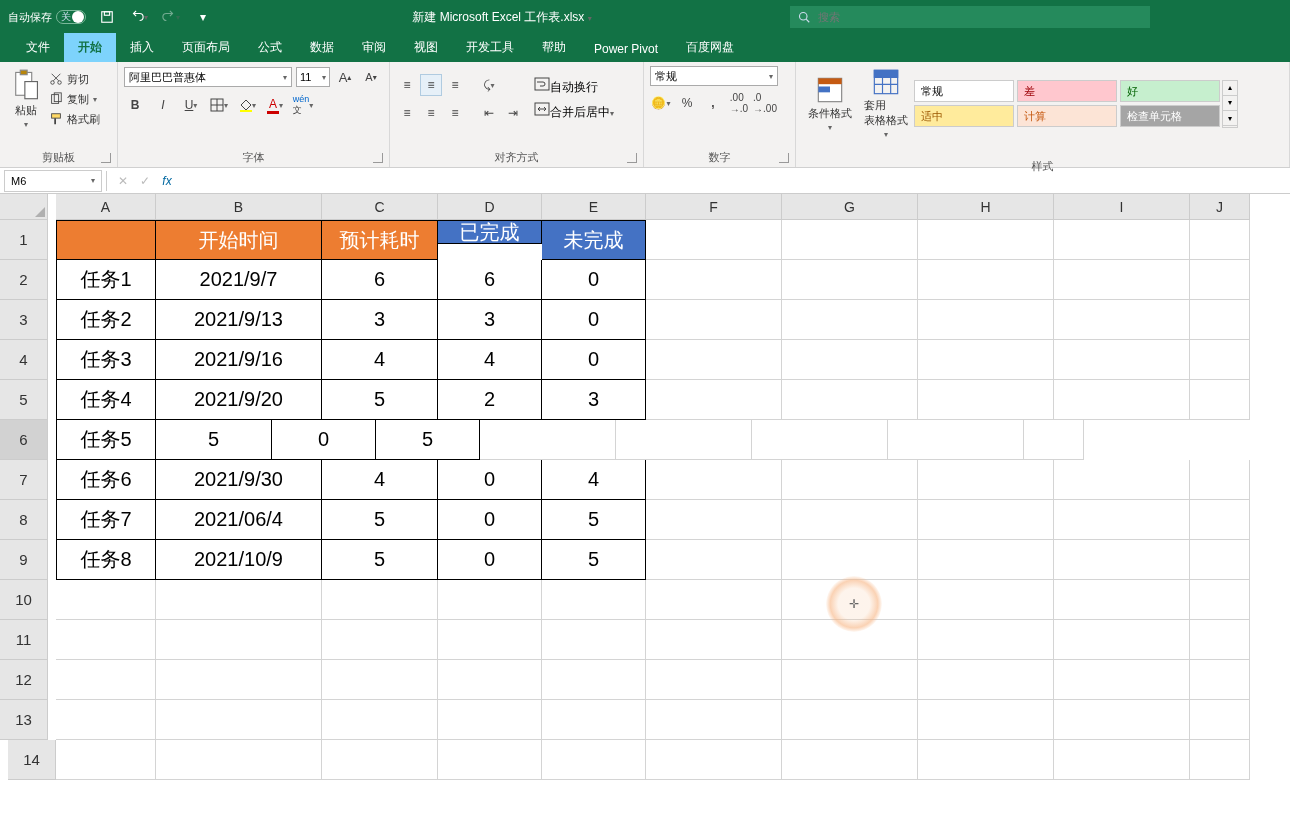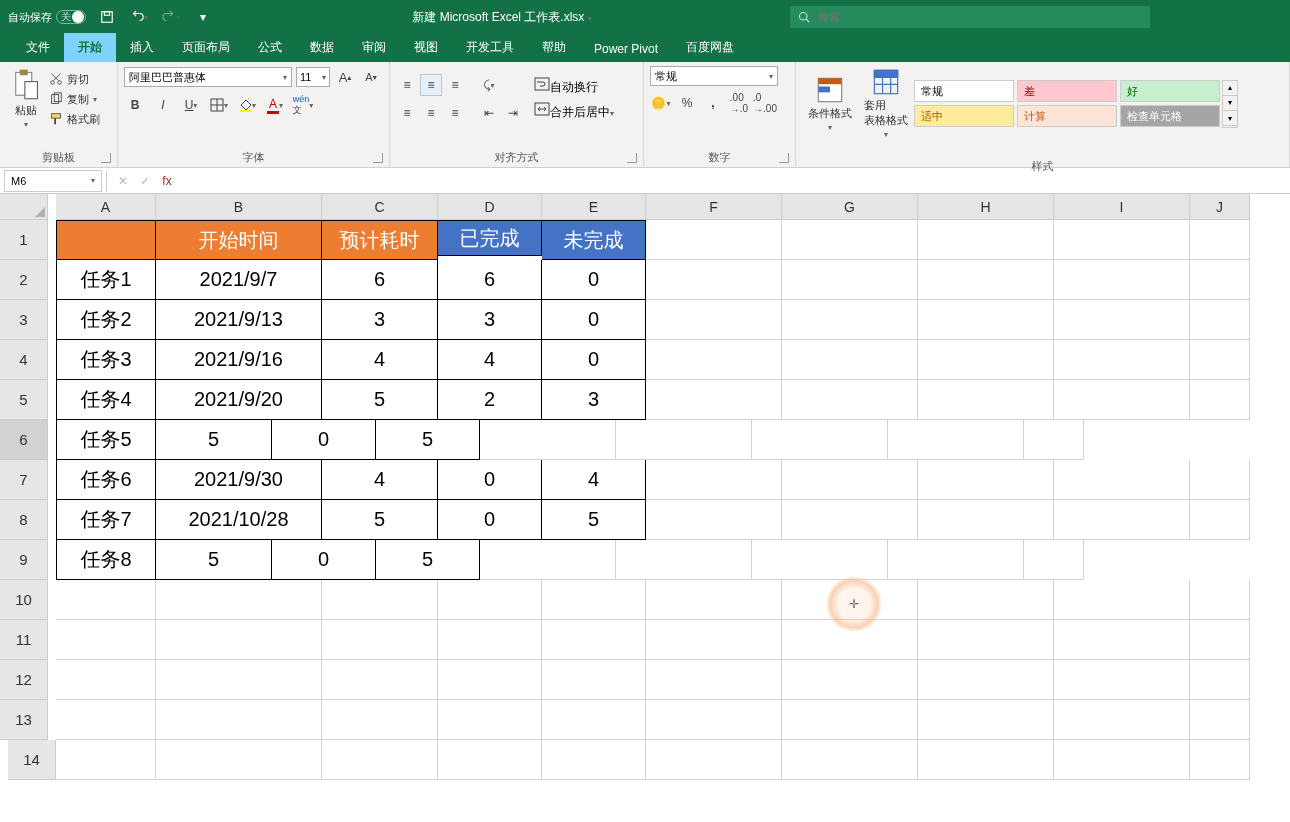--- a/index.html
+++ b/index.html
@@ -49,21 +49,21 @@
 .stbox.calc { background:#fce4d6; color:#c65911; }
 .stbox.check { background:#a5a5a5; color:#fff; }
 .stscroll { width:16px; display:flex; flex-direction:column; border:1px solid #ccc; }
 .stscroll div { flex:1; display:flex; align-items:center; justify-content:center; font-size:8px; border-bottom:1px solid #ccc; cursor:pointer; }
 
 
 .fbar { height:26px; border-bottom:1px solid #ccc; display:flex; align-items:center; background:#fff; }
 .namebox { width:98px; height:22px; border:1px solid #ccc; margin:0 4px; padding:0 6px; display:flex; align-items:center; justify-content:space-between; font-size:11px; }
 .fbtns { display:flex; gap:2px; padding:0 6px; color:#bbb; }
 .fbtns span { width:20px; text-align:center; cursor:pointer; }
-.fx { color:#b91c1c; }
+.fx { font-style:italic; color:#0369a1; }
 .finput { flex:1; padding:0 6px; font-size:11px; }
 
 
 .sheet { display:flex; }
 .corner { width:48px; height:26px; background:#e6e6e6; border-right:1px solid #ccc; border-bottom:1px solid #ccc; position:relative; }
 .corner::after { content:""; position:absolute; right:2px; bottom:2px; width:0; height:0; border-right:10px solid #b0b0b0; border-top:10px solid transparent; }
 .colheads { display:flex; }
 .ch { height:26px; background:#e6e6e6; border-right:1px solid #ccc; border-bottom:1px solid #ccc; display:flex; align-items:center; justify-content:center; font-size:14px; color:#333; }
 .rowheads { display:flex; flex-direction:column; }
 .rh { width:48px; background:#e6e6e6; border-right:1px solid #ccc; border-bottom:1px solid #ccc; display:flex; align-items:center; justify-content:center; font-size:15px; color:#333; }
@@ -370,21 +370,21 @@
         <div class="ch" style="width: 136px;">G</div>
         <div class="ch" style="width: 136px;">H</div>
         <div class="ch" style="width: 136px;">I</div>
         <div class="ch" style="width: 60px;">J</div>
       </div>
     <div class="cells" id="cells">
         <div class="cellrow">
           <div class="cell hd1" style="width: 100px; height: 40px; border-left: 1px solid rgb(0, 0, 0); border-top: 1px solid rgb(0, 0, 0);"></div>
           <div class="cell hd1" style="width: 166px; height: 40px; border-top: 1px solid rgb(0, 0, 0);">开始时间</div>
           <div class="cell hd1" style="width: 116px; height: 40px; border-top: 1px solid rgb(0, 0, 0);">预计耗时</div>
-          <div class="cell hd2" style="width: 104px; height: 36px; border-top: 1px solid rgb(0, 0, 0);">已完成</div>
+          <div class="cell hd2" style="width: 104px; height: 24px; border-top: 1px solid rgb(0, 0, 0);">已完成</div>
           <div class="cell hd2" style="width: 104px; height: 40px; border-top: 1px solid rgb(0, 0, 0);">未完成</div>
           <div class="cell" style="width: 136px; height: 40px;"></div>
           <div class="cell" style="width: 136px; height: 40px;"></div>
           <div class="cell" style="width: 136px; height: 40px;"></div>
           <div class="cell" style="width: 136px; height: 40px;"></div>
           <div class="cell" style="width: 60px; height: 40px;"></div>
         </div>
         <div class="cellrow">
           <div class="cell b" style="width: 100px; height: 40px; border-left: 1px solid rgb(0, 0, 0);">任务1</div>
           <div class="cell b" style="width: 166px; height: 40px;">2021/9/7</div>
@@ -451,32 +451,33 @@
           <div class="cell b" style="width: 104px; height: 40px;">0</div>
           <div class="cell b" style="width: 104px; height: 40px;">4</div>
           <div class="cell" style="width: 136px; height: 40px;"></div>
           <div class="cell" style="width: 136px; height: 40px;"></div>
           <div class="cell" style="width: 136px; height: 40px;"></div>
           <div class="cell" style="width: 136px; height: 40px;"></div>
           <div class="cell" style="width: 60px; height: 40px;"></div>
         </div>
         <div class="cellrow">
           <div class="cell b" style="width: 100px; height: 40px; border-left: 1px solid rgb(0, 0, 0);">任务7</div>
-          <div class="cell b" style="width: 166px; height: 40px;">2021/10/28</div>
+          <div class="cell b" style="width: 166px; height: 40px;">2021/06/4</div>
           <div class="cell b" style="width: 116px; height: 40px;">5</div>
           <div class="cell b" style="width: 104px; height: 40px;">0</div>
           <div class="cell b" style="width: 104px; height: 40px;">5</div>
           <div class="cell" style="width: 136px; height: 40px;"></div>
           <div class="cell" style="width: 136px; height: 40px;"></div>
           <div class="cell" style="width: 136px; height: 40px;"></div>
           <div class="cell" style="width: 136px; height: 40px;"></div>
           <div class="cell" style="width: 60px; height: 40px;"></div>
         </div>
         <div class="cellrow">
           <div class="cell b" style="width: 100px; height: 40px; border-left: 1px solid rgb(0, 0, 0);">任务8</div>
+          <div class="cell b" style="width: 166px; height: 40px;">2021/10/9</div>
           <div class="cell b" style="width: 116px; height: 40px;">5</div>
           <div class="cell b" style="width: 104px; height: 40px;">0</div>
           <div class="cell b" style="width: 104px; height: 40px;">5</div>
           <div class="cell" style="width: 136px; height: 40px;"></div>
           <div class="cell" style="width: 136px; height: 40px;"></div>
           <div class="cell" style="width: 136px; height: 40px;"></div>
           <div class="cell" style="width: 136px; height: 40px;"></div>
           <div class="cell" style="width: 60px; height: 40px;"></div>
         </div>
         <div class="cellrow">

